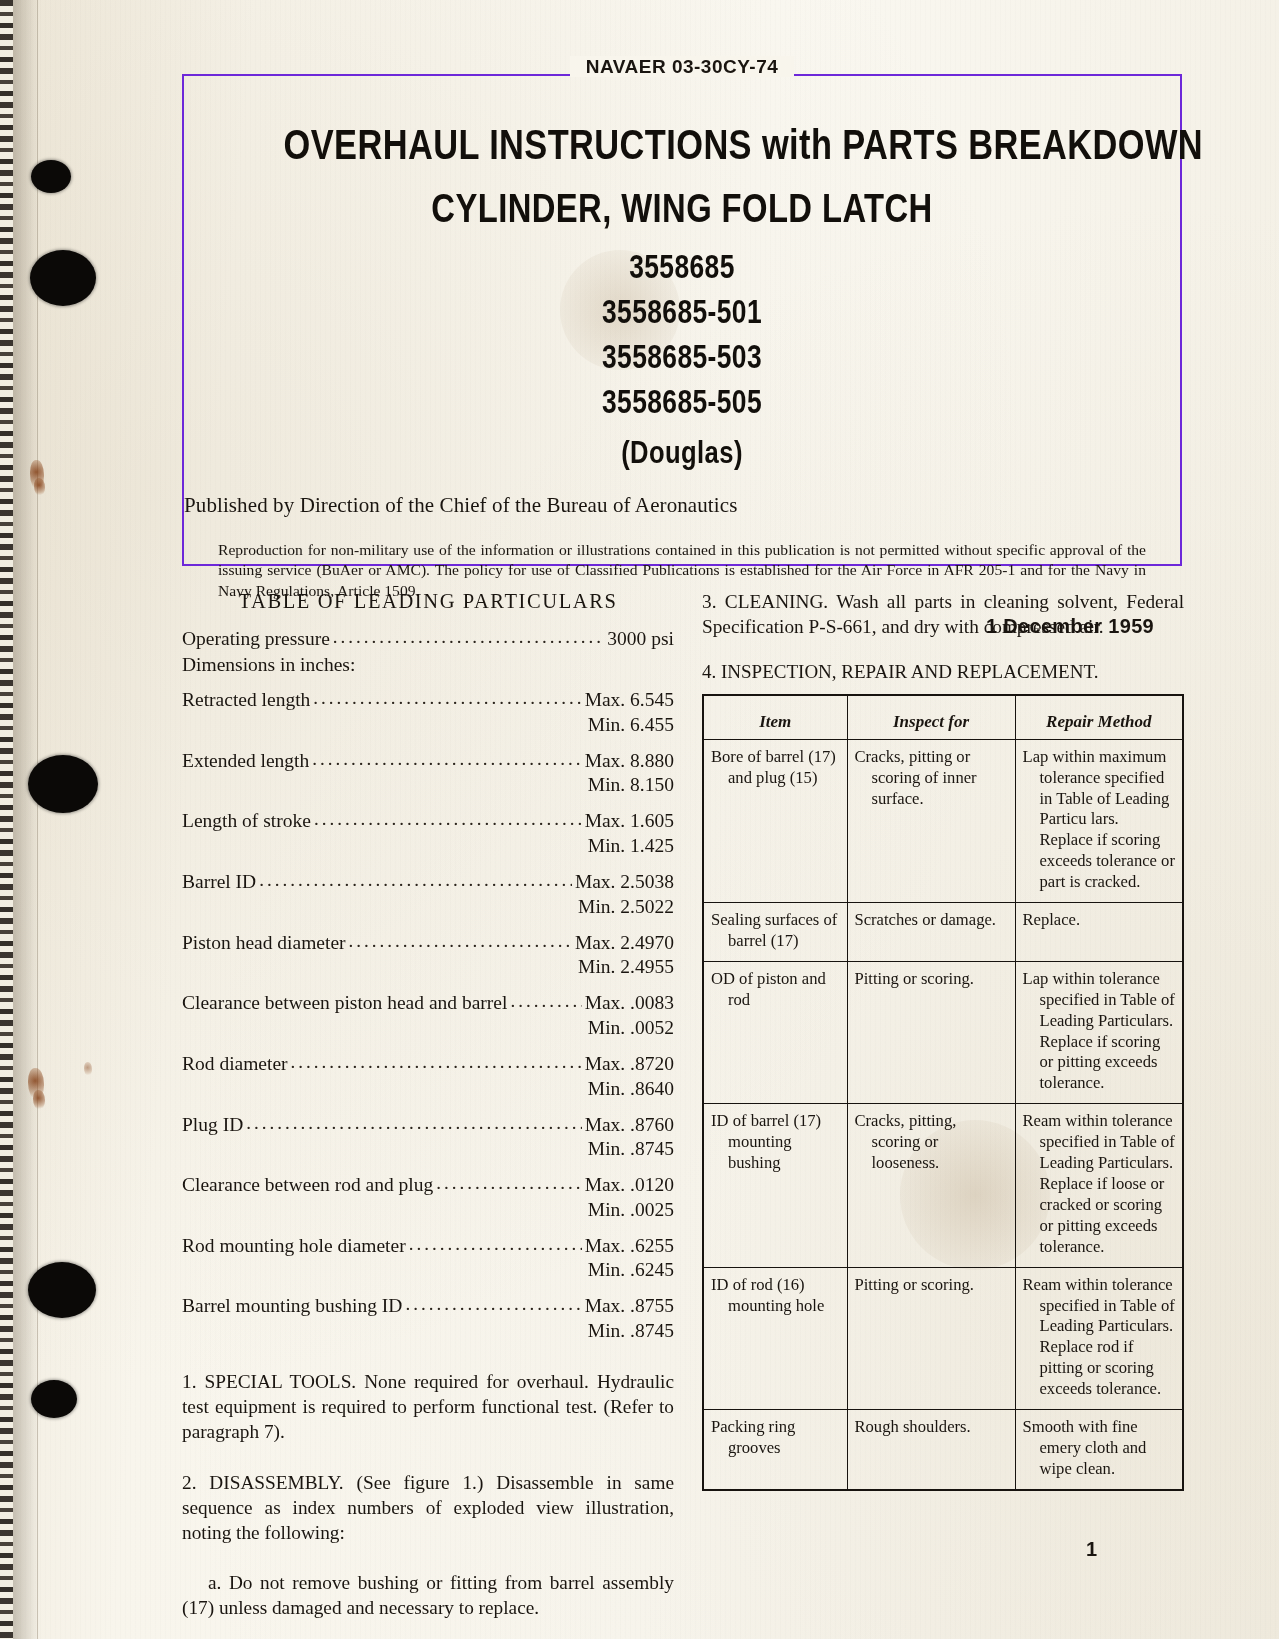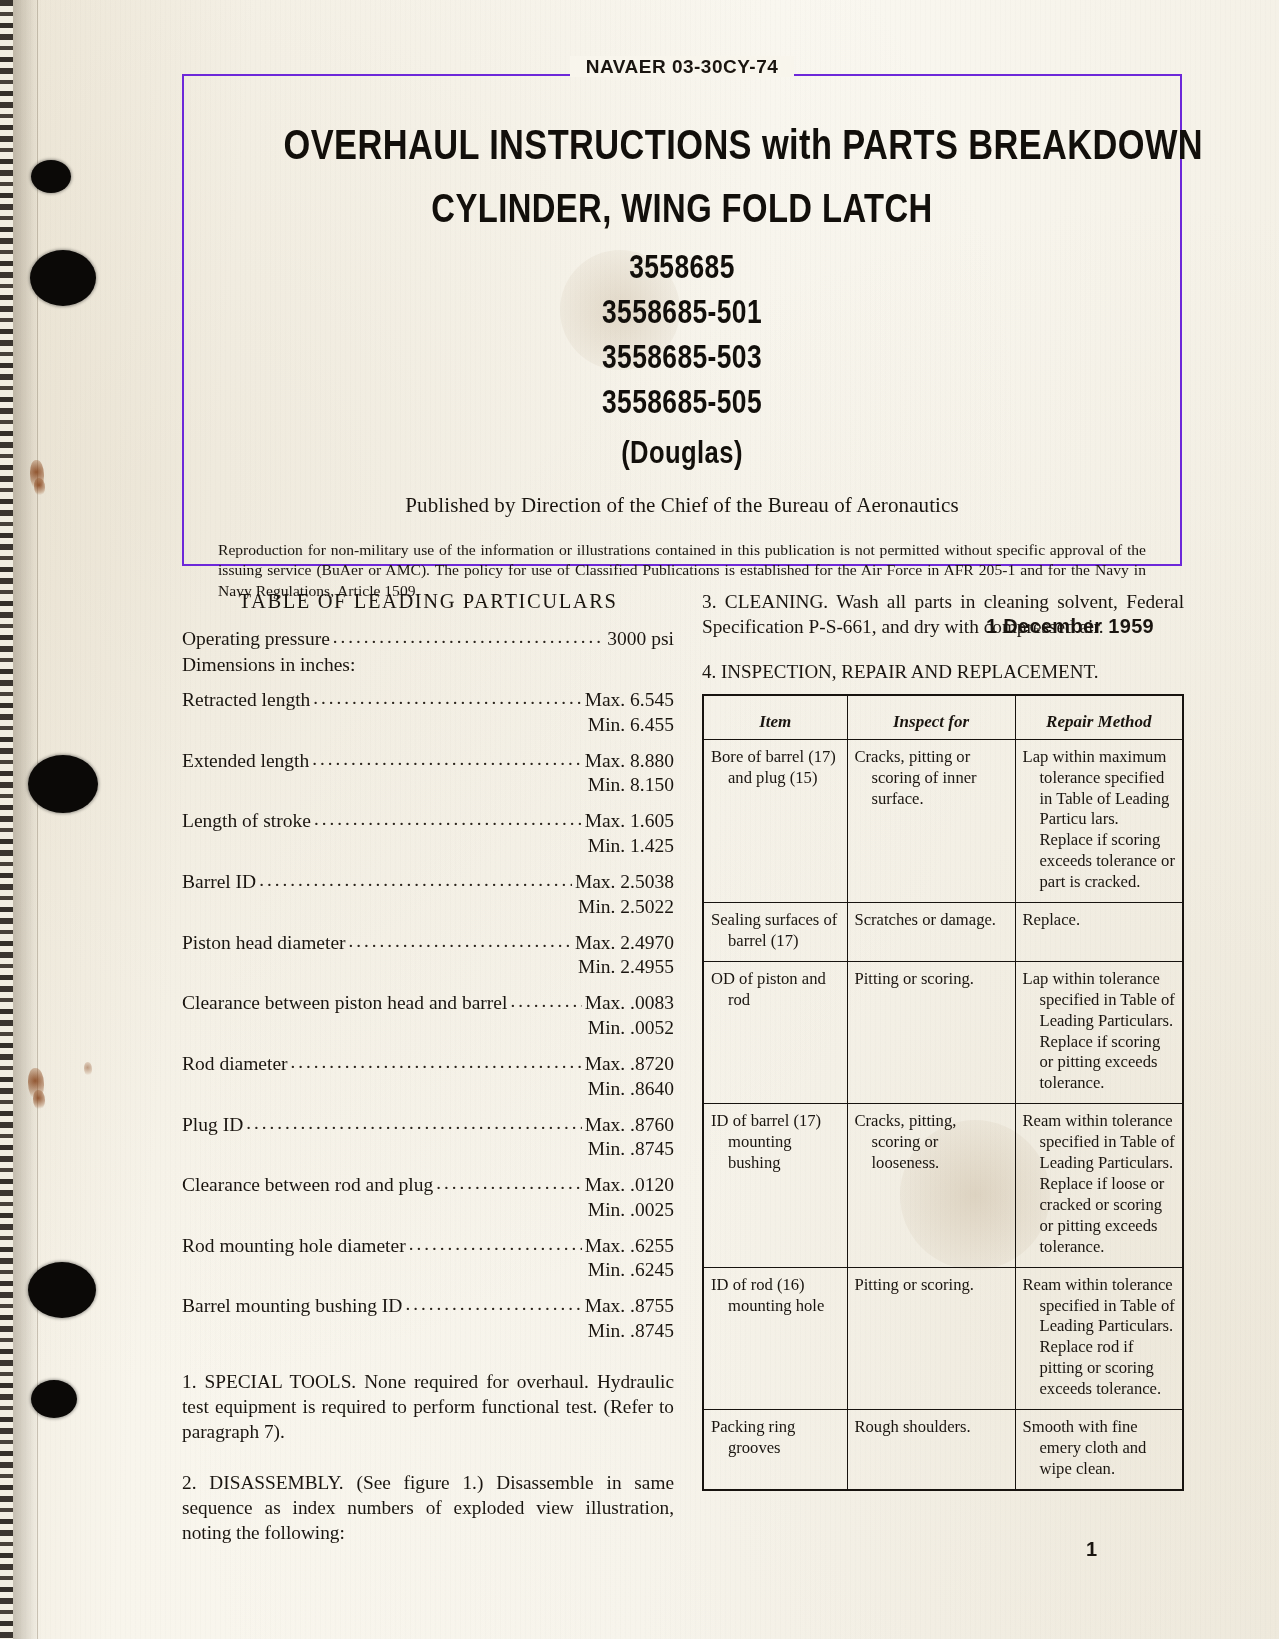--- a/index.html
+++ b/index.html
@@ -112,21 +112,21 @@
     white-space: nowrap;
     letter-spacing: 0.5px;
     color: #120f0b;
   }
   .h-main  { font-size: 43px; margin-top: 44px; }
   .h-sub   { font-size: 41px; margin-top: 16px; }
   .pn      { font-size: 33px; margin-top: 16px; }
   .pn2     { font-size: 33px; margin-top: 7px; }
   .maker   { font-size: 32px; margin-top: 13px; }
   .pub-line {
-    text-align: center;
+    text-align: left;
     font-family: "Liberation Serif", serif;
     font-size: 21px;
     margin-top: 22px;
     letter-spacing: 0.1px;
   }
   .repro {
     margin: 22px 34px 0 34px;
     font-family: "Liberation Serif", serif;
     font-size: 15.6px;
     line-height: 1.30;
@@ -384,20 +384,21 @@
           <div class="tlp-row gap">
             <span class="tlp-label">Barrel mounting bushing ID</span>
             <span class="tlp-dots">..........................................................</span>
             <span class="tlp-val">Max. .8755</span>
           </div>
           <div class="tlp-min">Min. .8745</div>
         </div>
 
       <div class="para">1. SPECIAL TOOLS. None required for overhaul. Hydraulic test equipment is required to perform functional test. (Refer to paragraph 7).</div>
       <div class="para">2. DISASSEMBLY. (See figure 1.) Disassemble in same sequence as index numbers of exploded view illustration, noting the following:</div>
+      <div class="para sub">a. Do not remove bushing or fitting from barrel assembly (17) unless damaged and necessary to replace.</div>
     </div>
 
     <div class="col-right">
       <div class="para-r">3. CLEANING. Wash all parts in cleaning solvent, Federal Specification P-S-661, and dry with compressed air.</div>
       <div class="sec-head">4. INSPECTION, REPAIR AND REPLACEMENT.</div>
 
       <table class="insp">
         <colgroup>
           <col class="c1">
             <col class="c2">

